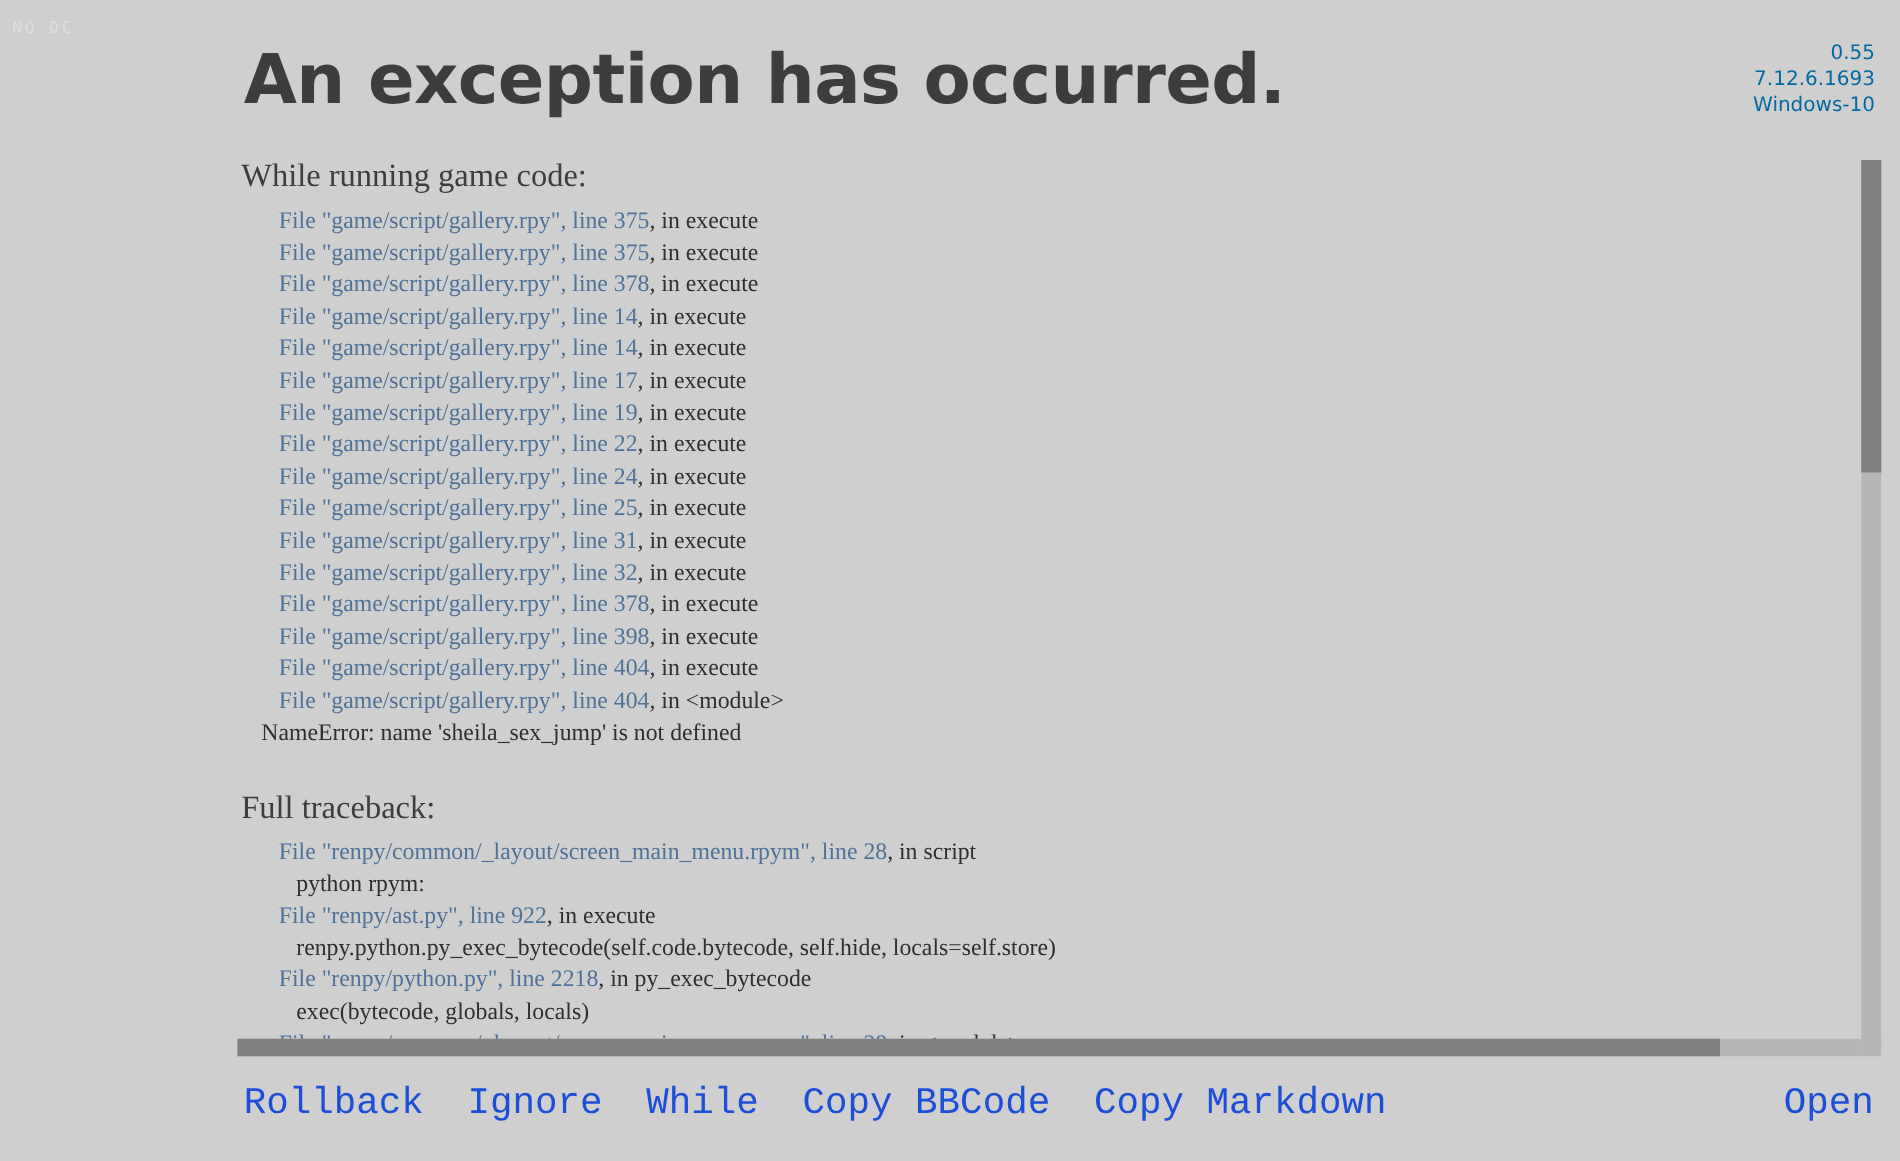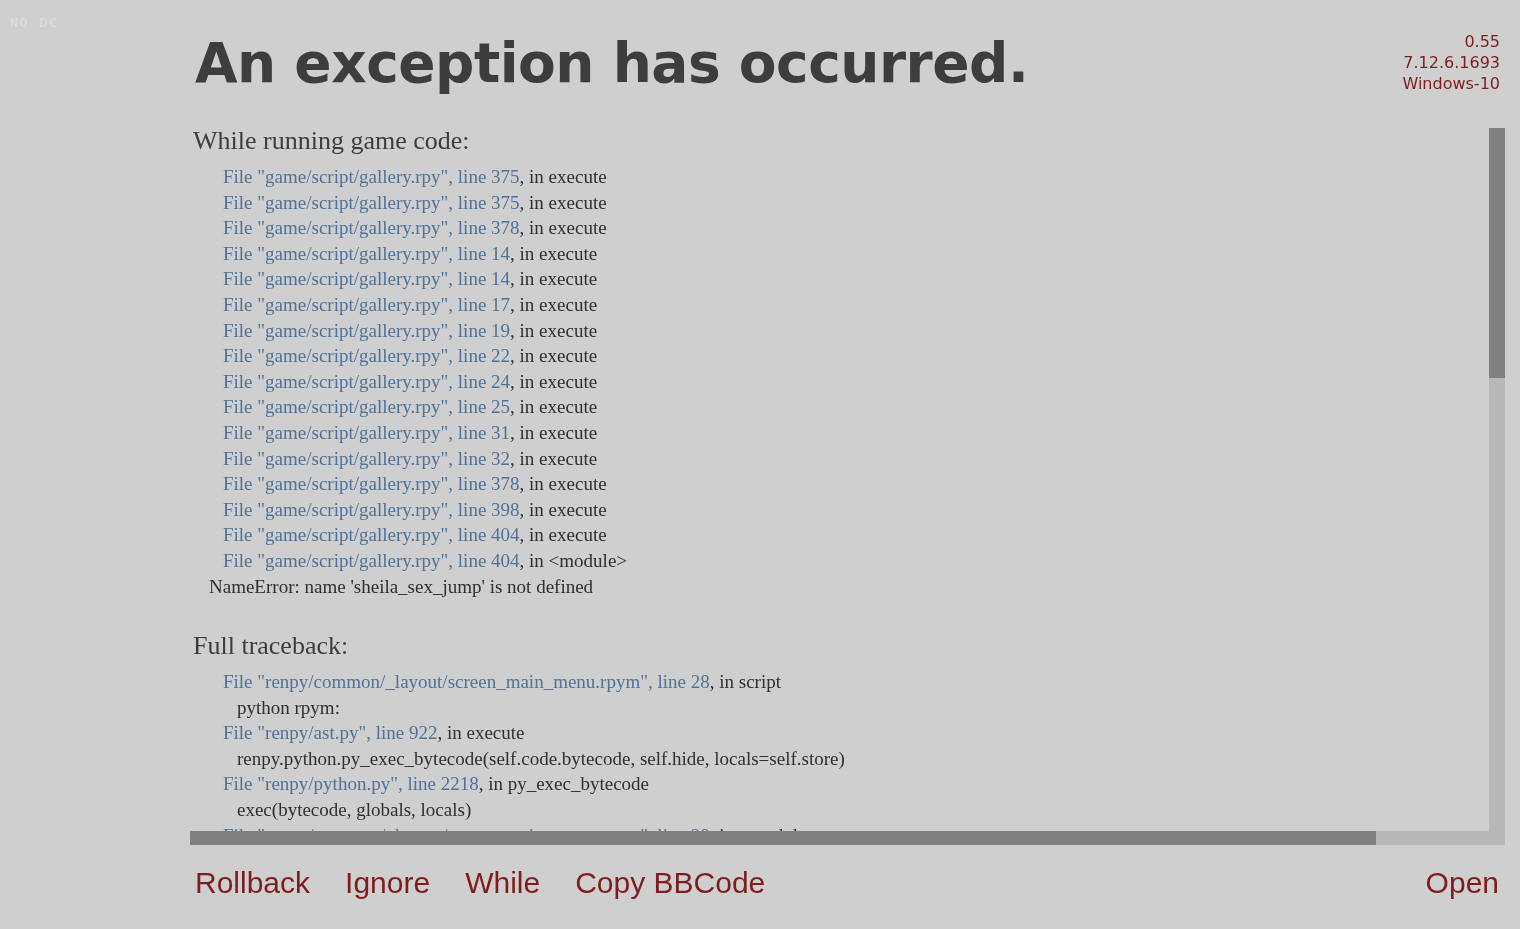--- a/index.html
+++ b/index.html
@@ -29,21 +29,21 @@
   }
 
   
   #version-block {
     position: absolute;
     right: 20px;
     top: 31px;
     text-align: right;
     font-size: 16px;
     line-height: 21px;
-    color: #7f1d1d;
+    color: #0369a1;
   }
 
   
   #page-title {
     position: absolute;
     left: 195px;
     top: 32px;
     font-size: 55px;
     line-height: 62px;
     font-weight: bold;
@@ -155,26 +155,26 @@
     gap: 35px;
   }
   #button-bar-right {
     position: absolute;
     right: 21px;
     top: 18px;
   }
   .bar-button {
     font-size: 30px;
     line-height: 40px;
-    color: #7f1d1d;
+    color: #1d4ed8;
     background: none;
     border: none;
     padding: 0;
     margin: 0;
-    font-family: Liberation Sans, sans-serif;
+    font-family: Liberation Mono, monospace;
     cursor: pointer;
     white-space: nowrap;
   }
 </style>
 </head>
 <body>
 
 <div id="watermark">NO DC</div>
 
 <div id="version-block">
@@ -223,17 +223,18 @@
   <div id="hscroll-thumb"></div>
 </div>
 <div id="vh-corner"></div>
 
 <div id="button-bar">
   <div id="button-bar-left">
       <button class="bar-button">Rollback</button>
       <button class="bar-button">Ignore</button>
       <button class="bar-button">While</button>
       <button class="bar-button">Copy BBCode</button>
+      <button class="bar-button">Copy Markdown</button>
     </div>
   <div id="button-bar-right">
     <button class="bar-button">Open</button>
   </div>
 </div>
 
 </body></html>

